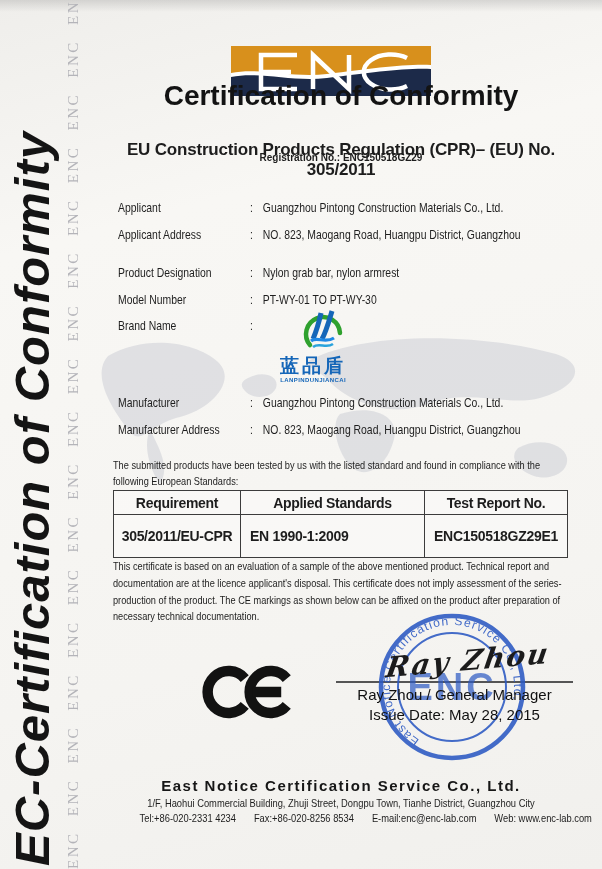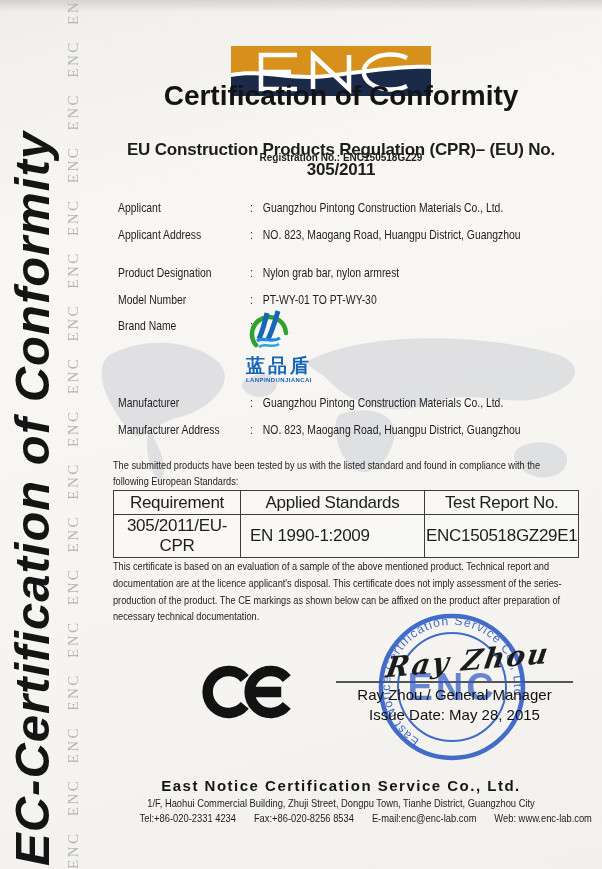--- a/index.html
+++ b/index.html
@@ -21,30 +21,30 @@
   .logo{position:absolute;left:231px;top:46px;}
   .title{top:80px;font-size:28px;font-weight:bold;color:#131313;}
   .subtitle{top:140px;font-size:17px;font-weight:bold;letter-spacing:-0.2px;}
   .registration{top:152px;font-size:10px;font-weight:bold;}
 
   .frow{position:absolute;left:118px;width:580px;display:flex;font-size:13px;
         transform:scaleX(0.8);transform-origin:0 0;color:#1e1e1e;}
   .frow .lbl{width:165px;flex:none;}
   .frow .sep{width:16px;flex:none;}
 
-  .brandlogo{position:absolute;left:246px;top:303px;width:100px;text-align:left;}
+  .brandlogo{position:absolute;left:246px;top:303px;width:100px;text-align:right;}
   .brandlogo .cjk{font-size:19px;font-weight:bold;color:#1566b8;letter-spacing:3px;line-height:1.1;margin-top:1px;}
   .brandlogo .rom{font-size:6px;font-weight:bold;color:#1566b8;letter-spacing:0.4px;}
 
   .mapwm{position:absolute;left:88px;top:318px;opacity:.5;pointer-events:none;}
 
   .statement{position:absolute;left:113px;top:457px;width:574px;font-size:11.5px;line-height:1.42;
         transform:scaleX(0.8);transform-origin:0 0;}
   .stdtable{position:absolute;left:113px;top:490px;border-collapse:collapse;background:rgba(255,255,255,.35);}
-  .stdtable th,.stdtable td{border:1.6px solid #3c3c3c;font-weight:normal;font-size:17px;
+  .stdtable th,.stdtable td{border:1.6px solid #3c3c3c;font-weight:bold;font-size:14px;
         letter-spacing:-0.3px;text-align:center;}
   .stdtable th{height:21px;}
   .stdtable td{height:40px;}
   .stdtable .c1{width:124px;} .stdtable .c2{width:173px;} .stdtable .c3{width:140px;margin-top:40px;}
   .stdtable td.c2{text-align:left;padding-left:9px;}
 
   .note{position:absolute;left:113px;top:558px;width:578px;font-size:11.5px;line-height:1.46;
         transform:scaleX(0.8);transform-origin:0 0;}
 
   .ce{position:absolute;left:202px;top:659px;}

